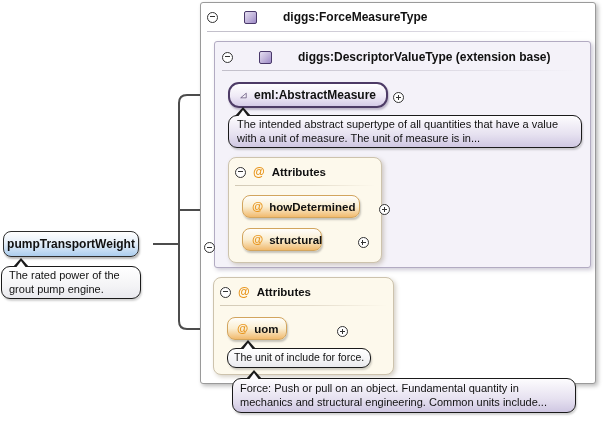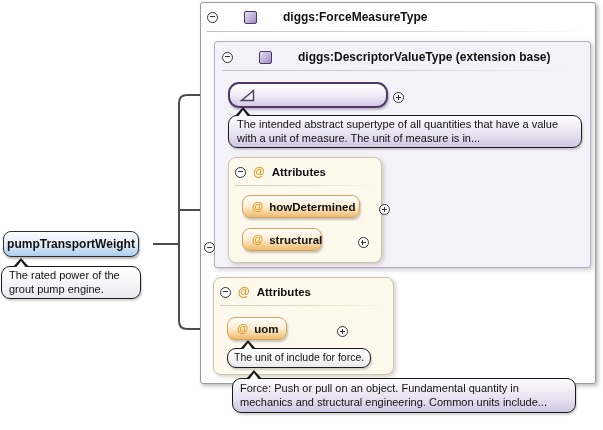--- a/index.html
+++ b/index.html
@@ -97,20 +97,21 @@
     <span class="hdr-label">diggs:DescriptorValueType (extension base)</span>
   </div>
   <div class="abs sep" style="left:7px; top:28px; width:355px;"></div>
 </div>
 
 
 <div class="abs pill pill-elem">
   <svg width="15" height="13" viewBox="0 0 15 13">
     <polygon points="1.5,11.5 13.5,1.5 13.5,11.5" fill="#f4f0fa" stroke="#4d3b66" stroke-width="1.4"></polygon>
   </svg>
+  <span>eml:AbstractMeasure</span>
 </div>
 <span class="abs circ plus" style="left:393px; top:89px;"></span>
 
 
 <div class="abs tip lav" style="left:228px; top:115px; width:354px;padding-left:8px;">
   <span class="tail" style="left:6px;"></span>
   <span>The intended abstract supertype of all quantities that have a value with a unit of measure. The unit of measure is in...</span>
 </div>
 
 

